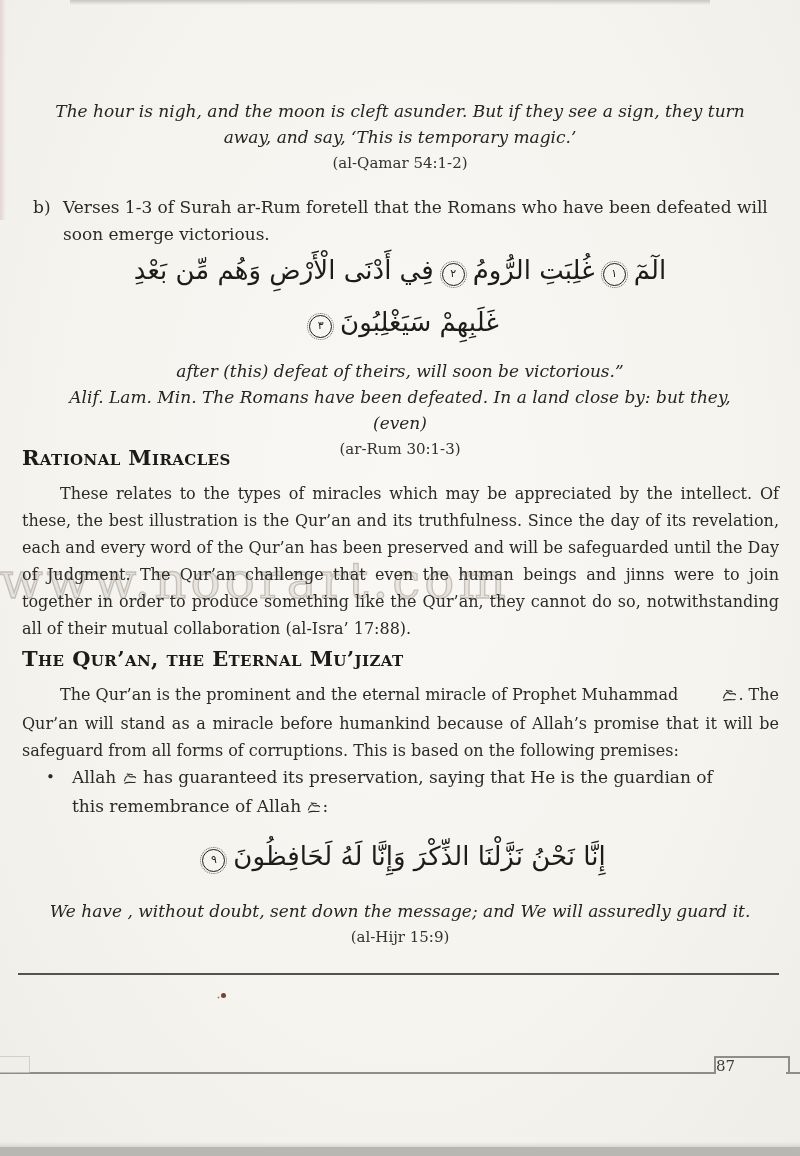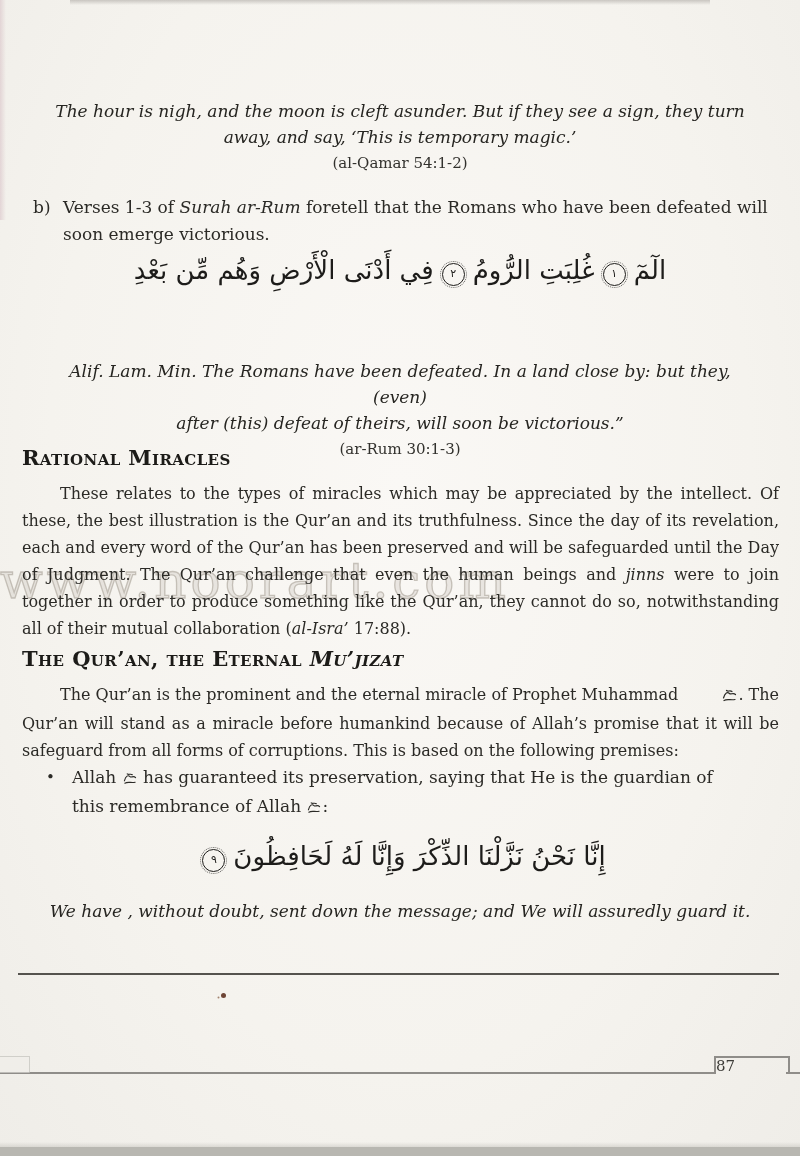--- a/index.html
+++ b/index.html
@@ -70,21 +70,21 @@
 
   .footer-line-left { position:absolute; top:1072px; left:0; width:714px; height:2px; background:#8f8d89; }
   .footer-line-right { position:absolute; top:1072px; left:786px; width:14px; height:2px; background:#8f8d89; }
   .page-number-tab { position:absolute; top:1056px; left:714px; width:72px; height:16px;
     border:2px solid #8f8d89; border-bottom:none; text-align:left;
     font-size:15px; line-height:16px; color:#3d3c38; }
   .facing-tab-ghost { position:absolute; top:1056px; left:-4px; width:32px; height:16px;
     border:1px solid rgba(150,148,143,0.35); border-bottom:none;
     background:rgba(240,238,233,0.5); }
 
-  .it { font-style: italic; }
+  .it { }
 </style>
 </head>
 <body>
 
 <div class="page">
 
   <div class="edge-top"></div>
   <div class="edge-left"></div>
 
   <div class="watermark">www.noorart.com</div>
@@ -95,25 +95,26 @@
     <div class="cite">(al-Qamar 54:1-2)</div>
   </div>
 
   <div class="list-item" style="top:194px;">
     <span class="label">b)</span>
     <span class="content"><span>Verses 1-3 of </span><span class="it">Surah ar-Rum</span><span> foretell that the Romans who have been defeated will soon emerge victorious.</span></span>
   </div>
 
   <div class="arabic" style="top:244px;">
     <div><span>الٓمٓ</span><span class="ayah-marker">١</span><span>غُلِبَتِ الرُّومُ</span><span class="ayah-marker">٢</span><span>فِي أَدْنَى الْأَرْضِ وَهُم مِّن بَعْدِ</span></div>
+    <div><span>غَلَبِهِمْ سَيَغْلِبُونَ</span><span class="ayah-marker">٣</span></div>
   </div>
 
   <div class="quote" style="top:358px;">
+    <div>after (this) defeat of theirs, will soon be victorious.”</div>
     <div>Alif. Lam. Min. The Romans have been defeated. In a land close by: but they, (even)</div>
-    <div>after (this) defeat of theirs, will soon be victorious.”</div>
     <div class="cite">(ar-Rum 30:1-3)</div>
   </div>
 
   <div class="heading" style="top:445px;">Rational Miracles</div>
 
   <div class="para" style="top:480px;"><span>These relates to the types of miracles which may be appreciated by the intellect. Of these, the best illustration is the Qur’an and its truthfulness. Since the day of its revelation, each and every word of the Qur’an has been preserved and will be safeguarded until the Day of Judgment. The Qur’an challenge that even the human beings and </span><span class="it">jinns</span><span> were to join together in order to produce something like the Qur’an, they cannot do so, notwithstanding all of their mutual collaboration (</span><span class="it">al-Isra’</span><span> 17:88).</span></div>
 
   <div class="heading" style="top:646px;"><span>The Qur’an, the Eternal </span><span class="it">Mu’jizat</span></div>
 
   <div class="para" style="top:681px;"><span>The Qur’an is the prominent and the eternal miracle of Prophet Muhammad </span><span class="honorific"><svg width="15" height="13" viewBox="0 0 15 13">
@@ -128,20 +129,21 @@
             <path d="M1.5 9 C3 3.5 5.5 2.5 7.5 4.5 C9 6 11 3 13.5 5.5 M2 11.5 C5 9.5 9 11.5 13 10.5 M4.5 1.5 C6 3 8 1 10 2.5" stroke="#2b2a26" stroke-width="1.2" fill="none" stroke-linecap="round"></path>
           </svg></span><span>:</span></span>
   </div>
 
   <div class="arabic" style="top:830px;">
     <div><span>إِنَّا نَحْنُ نَزَّلْنَا الذِّكْرَ وَإِنَّا لَهُ لَحَافِظُونَ</span><span class="ayah-marker">٩</span></div>
   </div>
 
   <div class="quote" style="top:898px;">
     <div>We have , without doubt, sent down the message; and We will assuredly guard it.</div>
+    <div class="cite">(al-Hijr 15:9)</div>
   </div>
 
   <div class="footnote-rule"></div>
   <div class="artifact-dot"></div>
 
   <div class="footer-line-left"></div>
   <div class="footer-line-right"></div>
   <div class="page-number-tab">
     <span>87</span>
   </div>

